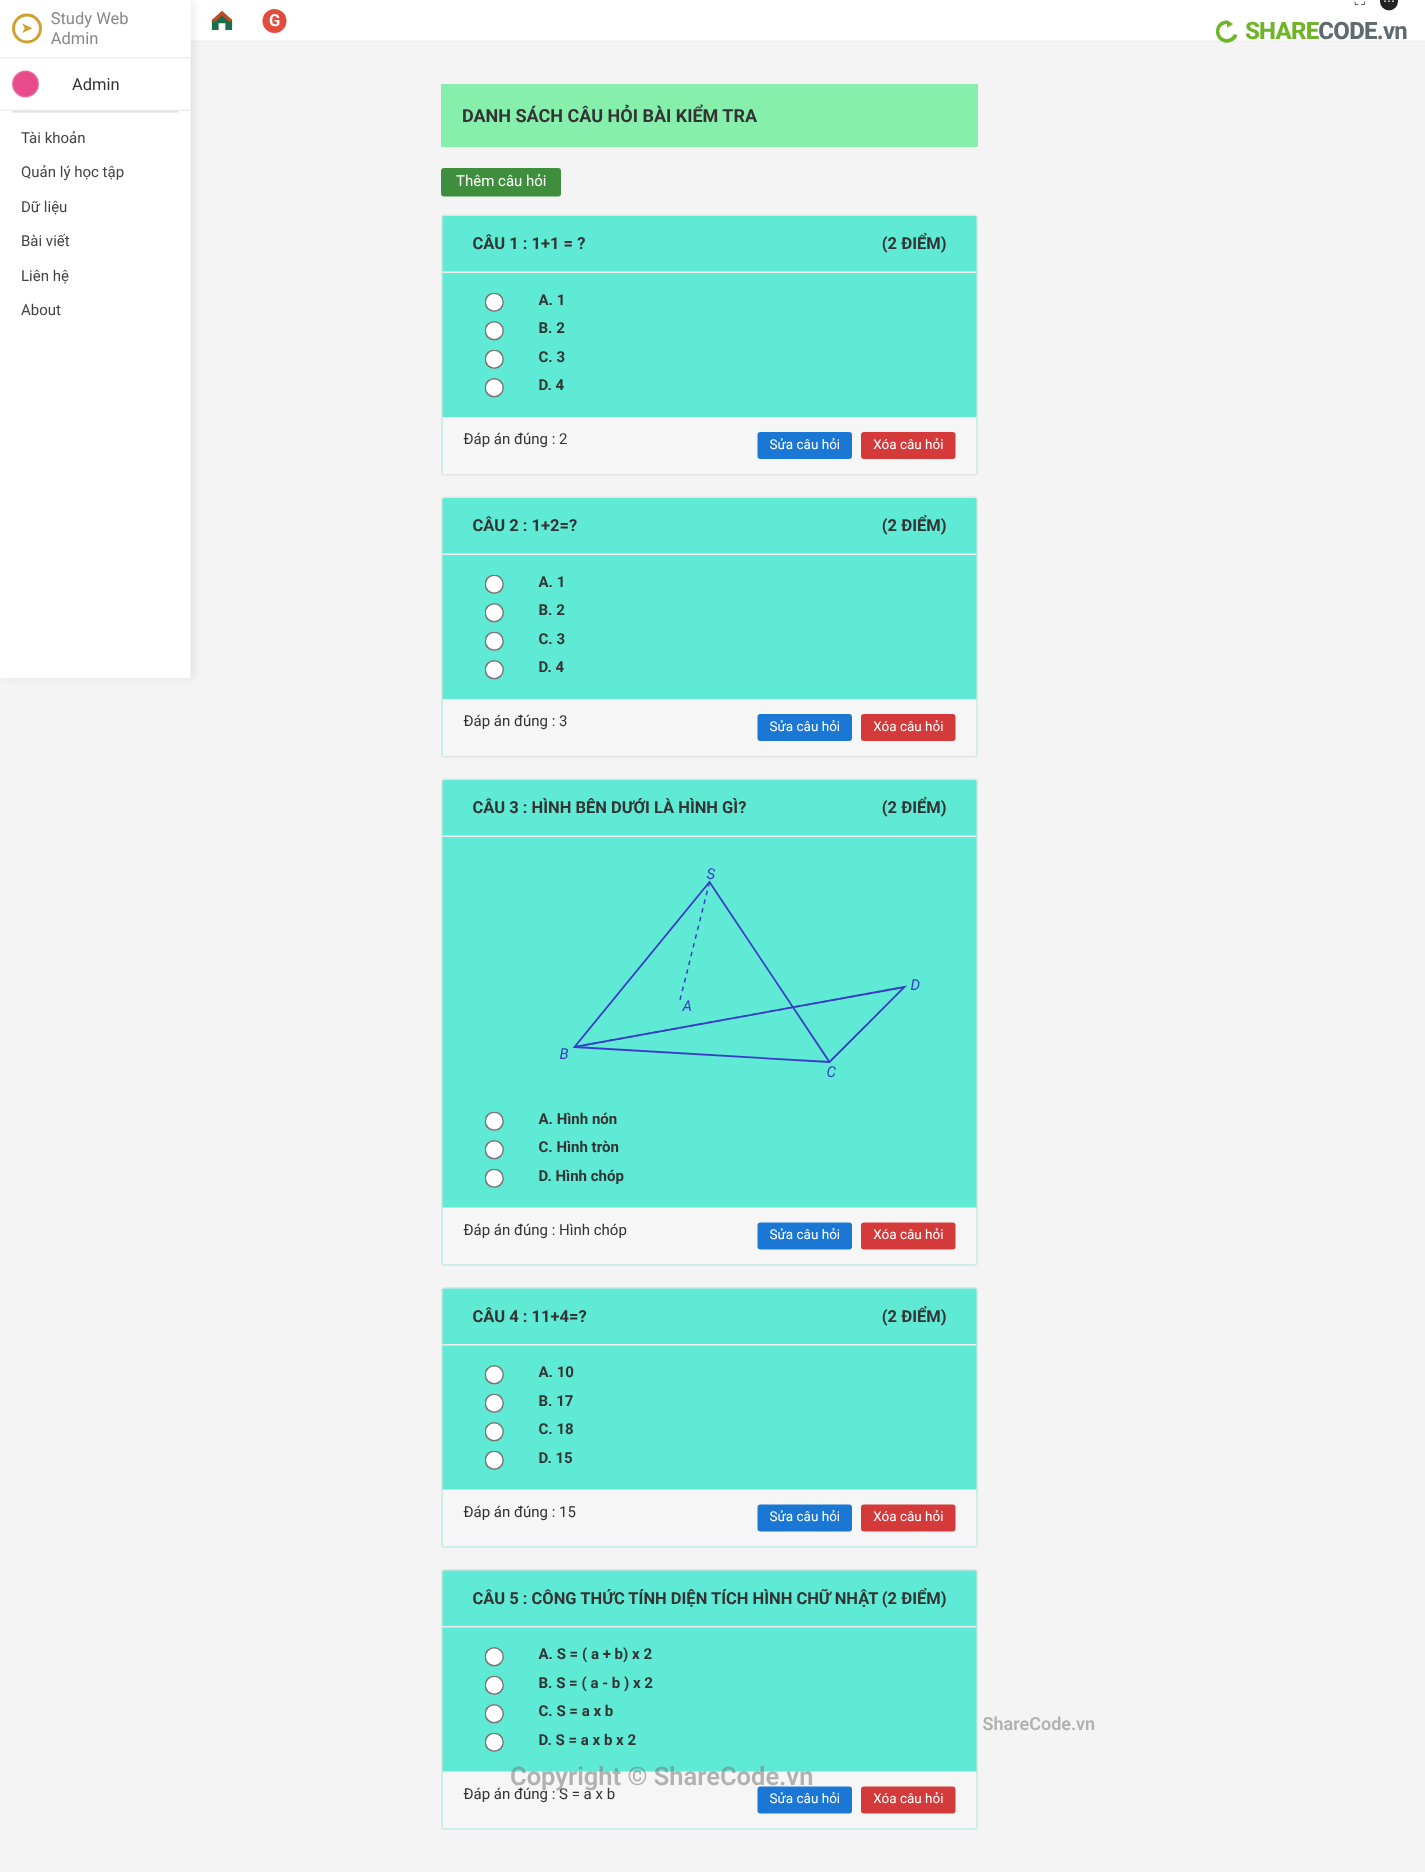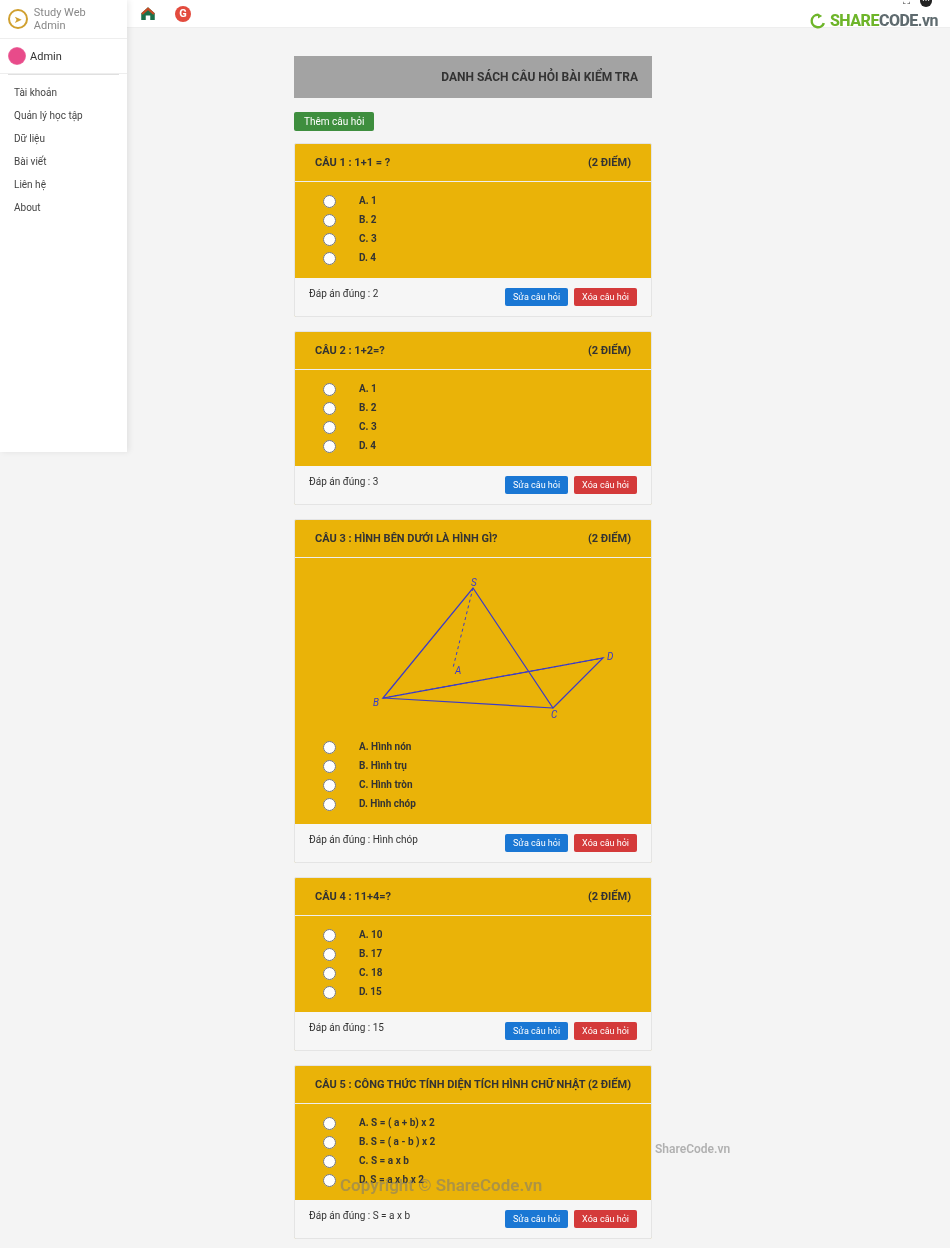--- a/index.html
+++ b/index.html
@@ -3,44 +3,44 @@
 <meta charset="utf-8">
 <style>
 * { margin: 0; padding: 0; box-sizing: border-box; font-family: -apple-system, BlinkMacSystemFont, "Segoe UI", Roboto, sans-serif; }
 body { background: #f4f4f4; width: 950px; }
 
 .layout { display: flex; min-height: 1248px; position: relative; }
 .sidebar { width: 127px; background: #fff; box-shadow: 2px 0 6px rgba(0,0,0,0.08); position: relative; z-index: 10; height: 452px; }
 .sidebar-brand { display: flex; align-items: center; gap: 6px; padding: 6px 8px; background: #fff; border-bottom: 1px solid #eee; }
 .brand-circle { width: 20px; height: 20px; border-radius: 50%; border: 2px solid #d0a030; display: flex; align-items: center; justify-content: center; font-size: 10px; color: #d0a030; }
 .brand-text { font-size: 11px; color: #888; }
-.sidebar-user { display: flex; align-items: center; gap: 4px; padding: 8px; border-bottom: 1px solid #eee; }
+.sidebar-user { display: flex; align-items: center; gap: 22px; padding: 8px; border-bottom: 1px solid #eee; }
 .avatar-circle { width: 18px; height: 18px; border-radius: 50%; background: radial-gradient(circle, #e84b8a 60%, #fff); }
 .user-name { font-size: 11px; color: #333; }
 .sidebar-divider { height: 1px; background: #e0e0e0; margin: 0 8px; }
 .nav-list { list-style: none; padding: 6px 0; }
 .nav-item { padding: 6px 14px; font-size: 10px; color: #444; cursor: pointer; }
 
 .topbar { position: absolute; top: 0; left: 127px; right: 0; height: 28px; background: #fff; border-bottom: 1px solid #eee; display: flex; align-items: center; padding: 0 12px; justify-content: space-between; }
 .topbar-left { display: flex; gap: 18px; align-items: center; }
 .home-icon { width: 18px; height: 18px; }
 .red-circle-icon { width: 16px; height: 16px; border-radius: 50%; background: #e34b3e; display: flex; align-items: center; justify-content: center; color: #fff; font-size: 11px; font-weight: bold; }
 .topbar-right { display: flex; align-items: center; gap: 8px; position: relative; }
 .logo-block { display: flex; align-items: center; font-weight: 800; font-size: 16px; letter-spacing: -0.5px; }
 .logo-green { color: #6eb52a; }
 .logo-gray { color: #5f6b6f; }
 .logo-swirl { width: 20px; height: 20px; margin-right: 2px; }
 .fullscreen-btn, .more-btn { font-size: 10px; color: #333; cursor: pointer; }
 
 .main { margin-left: 127px; padding: 56px 40px 50px 40px; }
-.page-title { background: #a3a3a3; text-align: right; padding: 14px; font-weight: 700; font-size: 12px; color: #333; margin-bottom: 14px; }
+.page-title { background: #86efac; text-align: left; padding: 14px; font-weight: 700; font-size: 12px; color: #333; margin-bottom: 14px; }
 .btn-row-right { display: flex; margin-bottom: 12px; }
 .btn-add { background: #3e8e3e; color: #fff; border: none; padding: 4px 10px; font-size: 10px; border-radius: 2px; cursor: pointer; }
 
-.question-card { background: #eab308; border: 1px solid #e4e4e4; margin-bottom: 14px; border-radius: 2px; }
+.question-card { background: #5eead4; border: 1px solid #e4e4e4; margin-bottom: 14px; border-radius: 2px; }
 .q-header { display: flex; justify-content: space-between; padding: 12px 20px; border-bottom: 1px solid #eee; font-weight: 700; font-size: 11px; color: #333; }
 .q-body { padding: 10px 28px; }
 .q-option { display: flex; align-items: flex-start; gap: 23px; padding: 3px 0; font-size: 10px; font-weight: 700; color: #333; }
 .q-option input { margin: 0; }
 .q-image-wrap { display: flex; justify-content: center; padding: 10px 0; }
 .q-image-wrap svg { width: 300px; height: 150px; }
 .q-footer { background: #f6f6f6; display: flex; justify-content: space-between; align-items: flex-start; padding: 10px 14px; font-size: 10px; color: #333; }
 .q-actions { display: flex; gap: 6px; }
 .btn-edit { background: #1a77d4; color: #fff; border: none; padding: 4px 8px; font-size: 9px; border-radius: 2px; cursor: pointer; }
 .btn-delete { background: #d43a3a; color: #fff; border: none; padding: 4px 8px; font-size: 9px; border-radius: 2px; cursor: pointer; }
@@ -183,24 +183,20 @@
                 <text x="284" y="82" font-size="10" font-style="italic" fill="#3b3bc9">D</text>
                 <text x="132" y="96" font-size="10" font-style="italic" fill="#3b3bc9">A</text>
               </svg>
             </div>
             <div class="q-option">
               <input type="radio" name="q2" style="">
               <span>A. Hình nón</span>
             </div>
             <div class="q-option">
               <input type="radio" name="q2" style="">
-              <span>B. Hình trụ</span>
-            </div>
-            <div class="q-option">
-              <input type="radio" name="q2" style="">
               <span>C. Hình tròn</span>
             </div>
             <div class="q-option">
               <input type="radio" name="q2" style="">
               <span>D. Hình chóp</span>
             </div>
           </div>
           <div class="q-footer">
             <span>Đáp án đúng : Hình chóp</span>
             <div class="q-actions">

